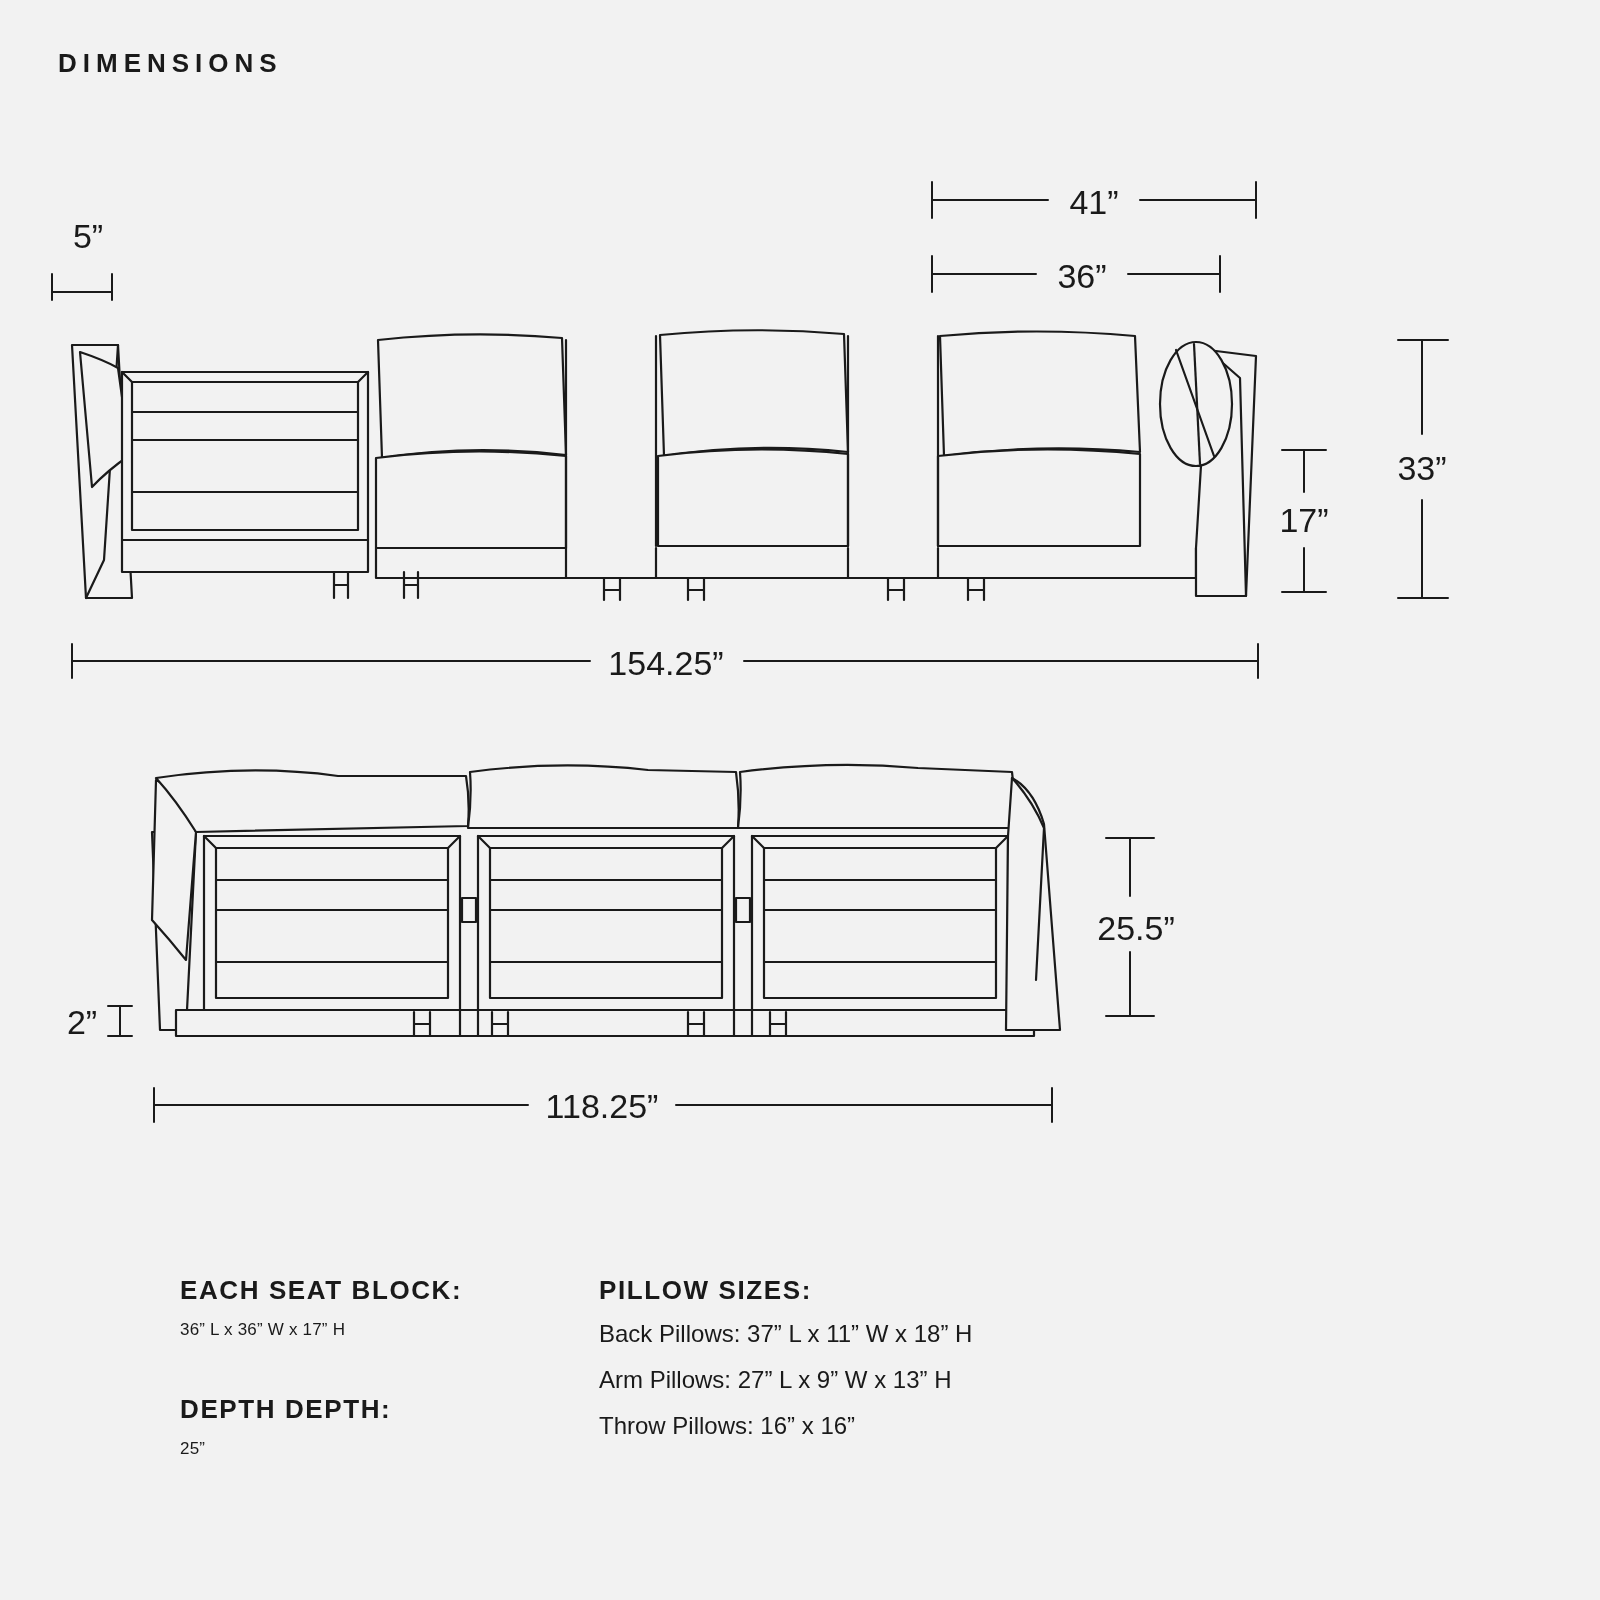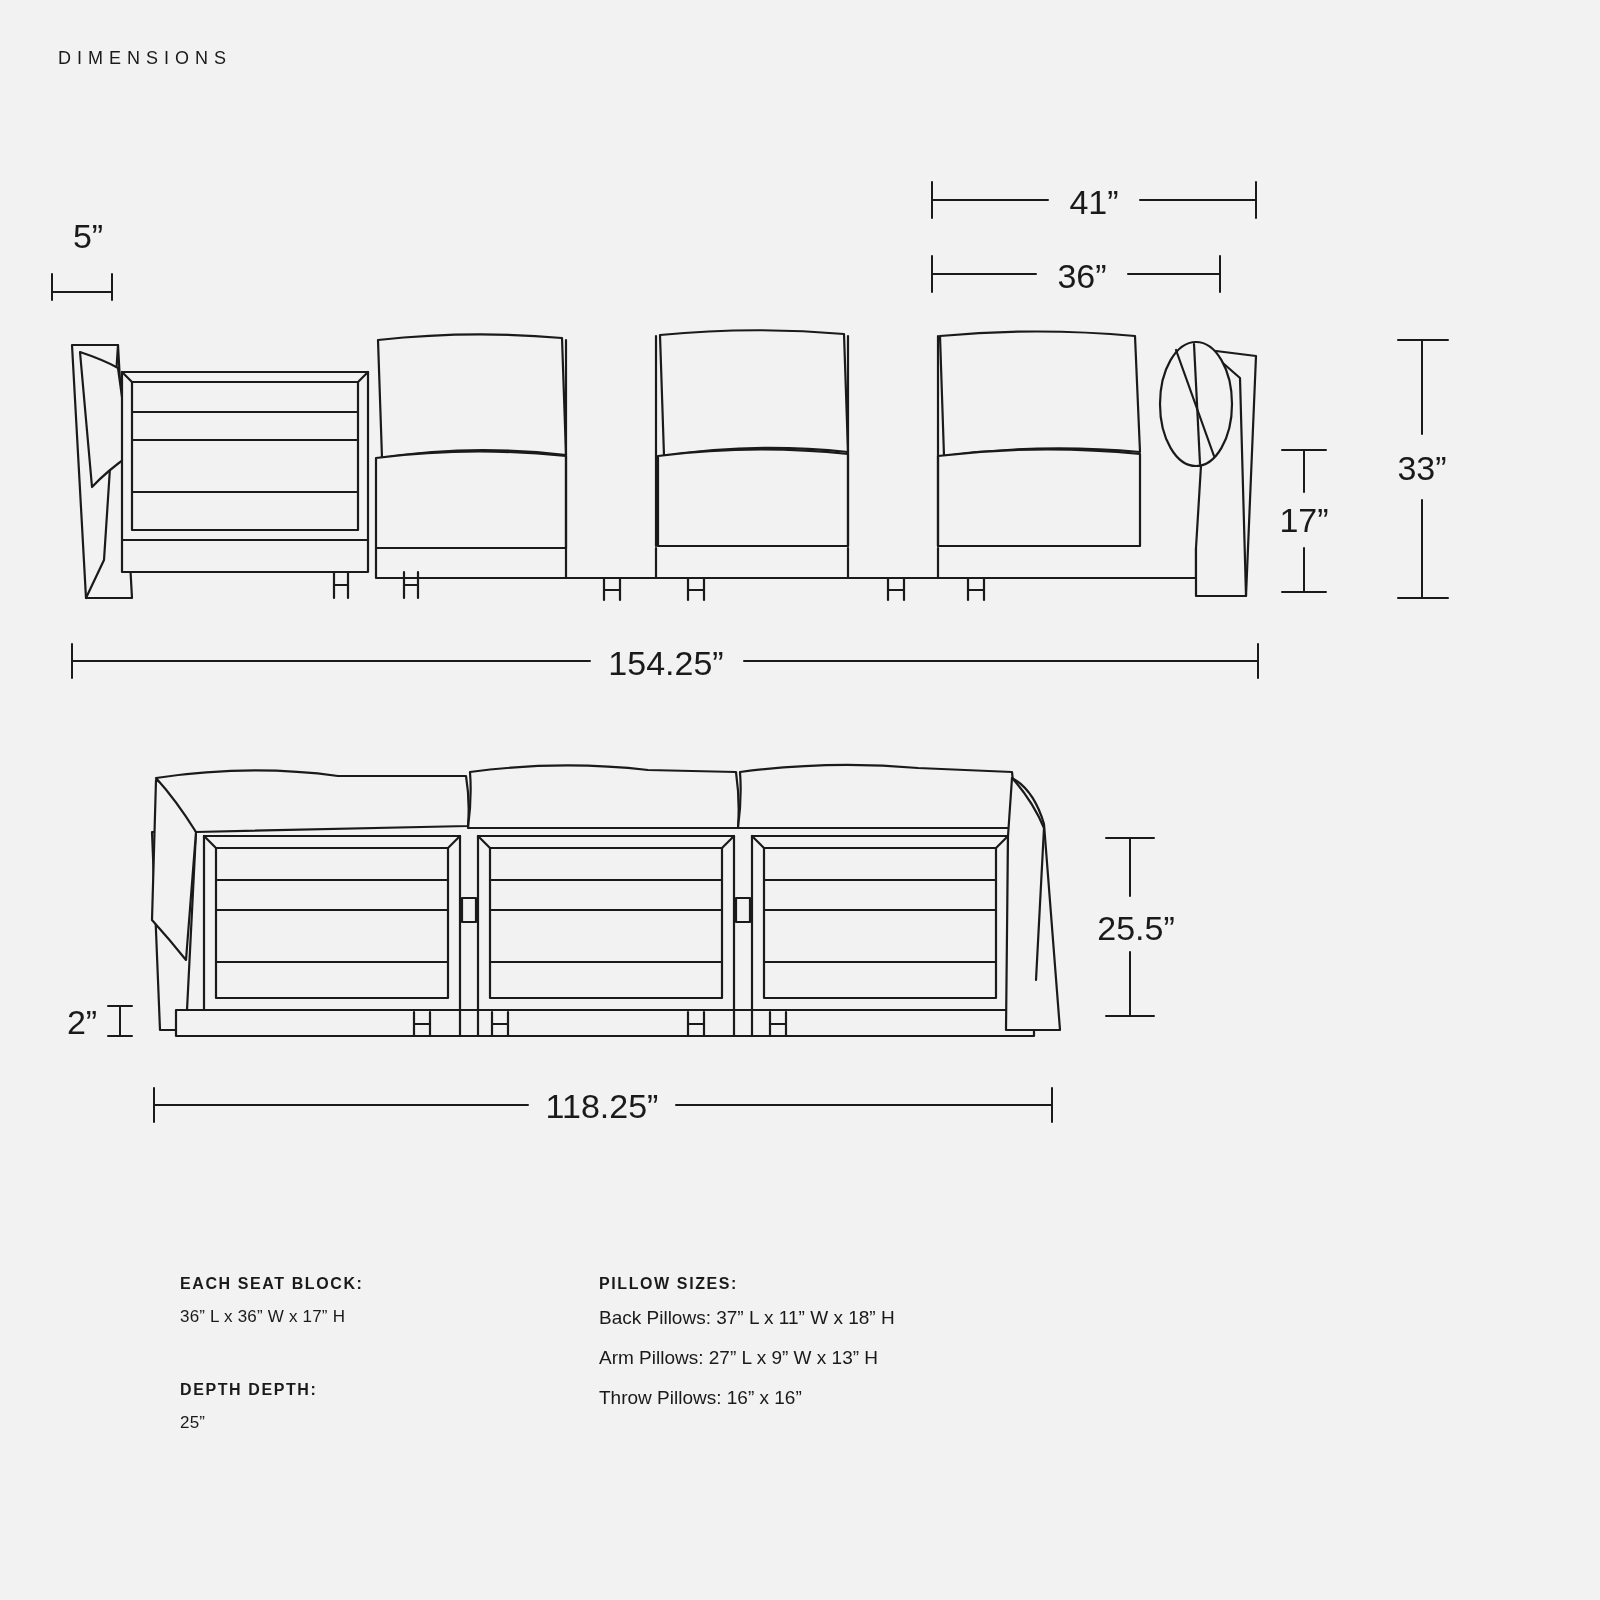--- a/index.html
+++ b/index.html
@@ -17,22 +17,22 @@
   }
   .page {
     position: absolute;
     left: 0; top: 0;
     width: 1600px; height: 1600px;
   }
   #title {
     position: absolute;
     left: 58px;
     top: 48px;
-    font-size: 18px;
-    font-weight: normal;
+    font-size: 26px;
+    font-weight: bold;
     letter-spacing: 6px;
   }
   svg.diagram {
     position: absolute;
     left: 0; top: 0;
     width: 1600px;
     height: 1600px;
   }
   .dimtext {
     font-family: "Liberation Sans", sans-serif;
@@ -50,35 +50,35 @@
     top: 0;
     width: 420px;
   }
   .spec-col-b {
     position: absolute;
     left: 599px;
     top: 0;
     width: 560px;
   }
   .spec-head {
-    font-size: 16px;
+    font-size: 26px;
     font-weight: bold;
     letter-spacing: 1.6px;
     margin-bottom: 14px;
   }
   .spec-val {
     font-size: 17px;
     letter-spacing: 0.2px;
     margin-bottom: 10px;
   }
   .spec-gap {
     height: 44px;
   }
   .pillow-line {
-    font-size: 19px;
+    font-size: 24px;
     margin-bottom: 18px;
   }
 </style>
 </head>
 <body>
 
 <div class="page">
 
   <div id="title">DIMENSIONS</div>
 

